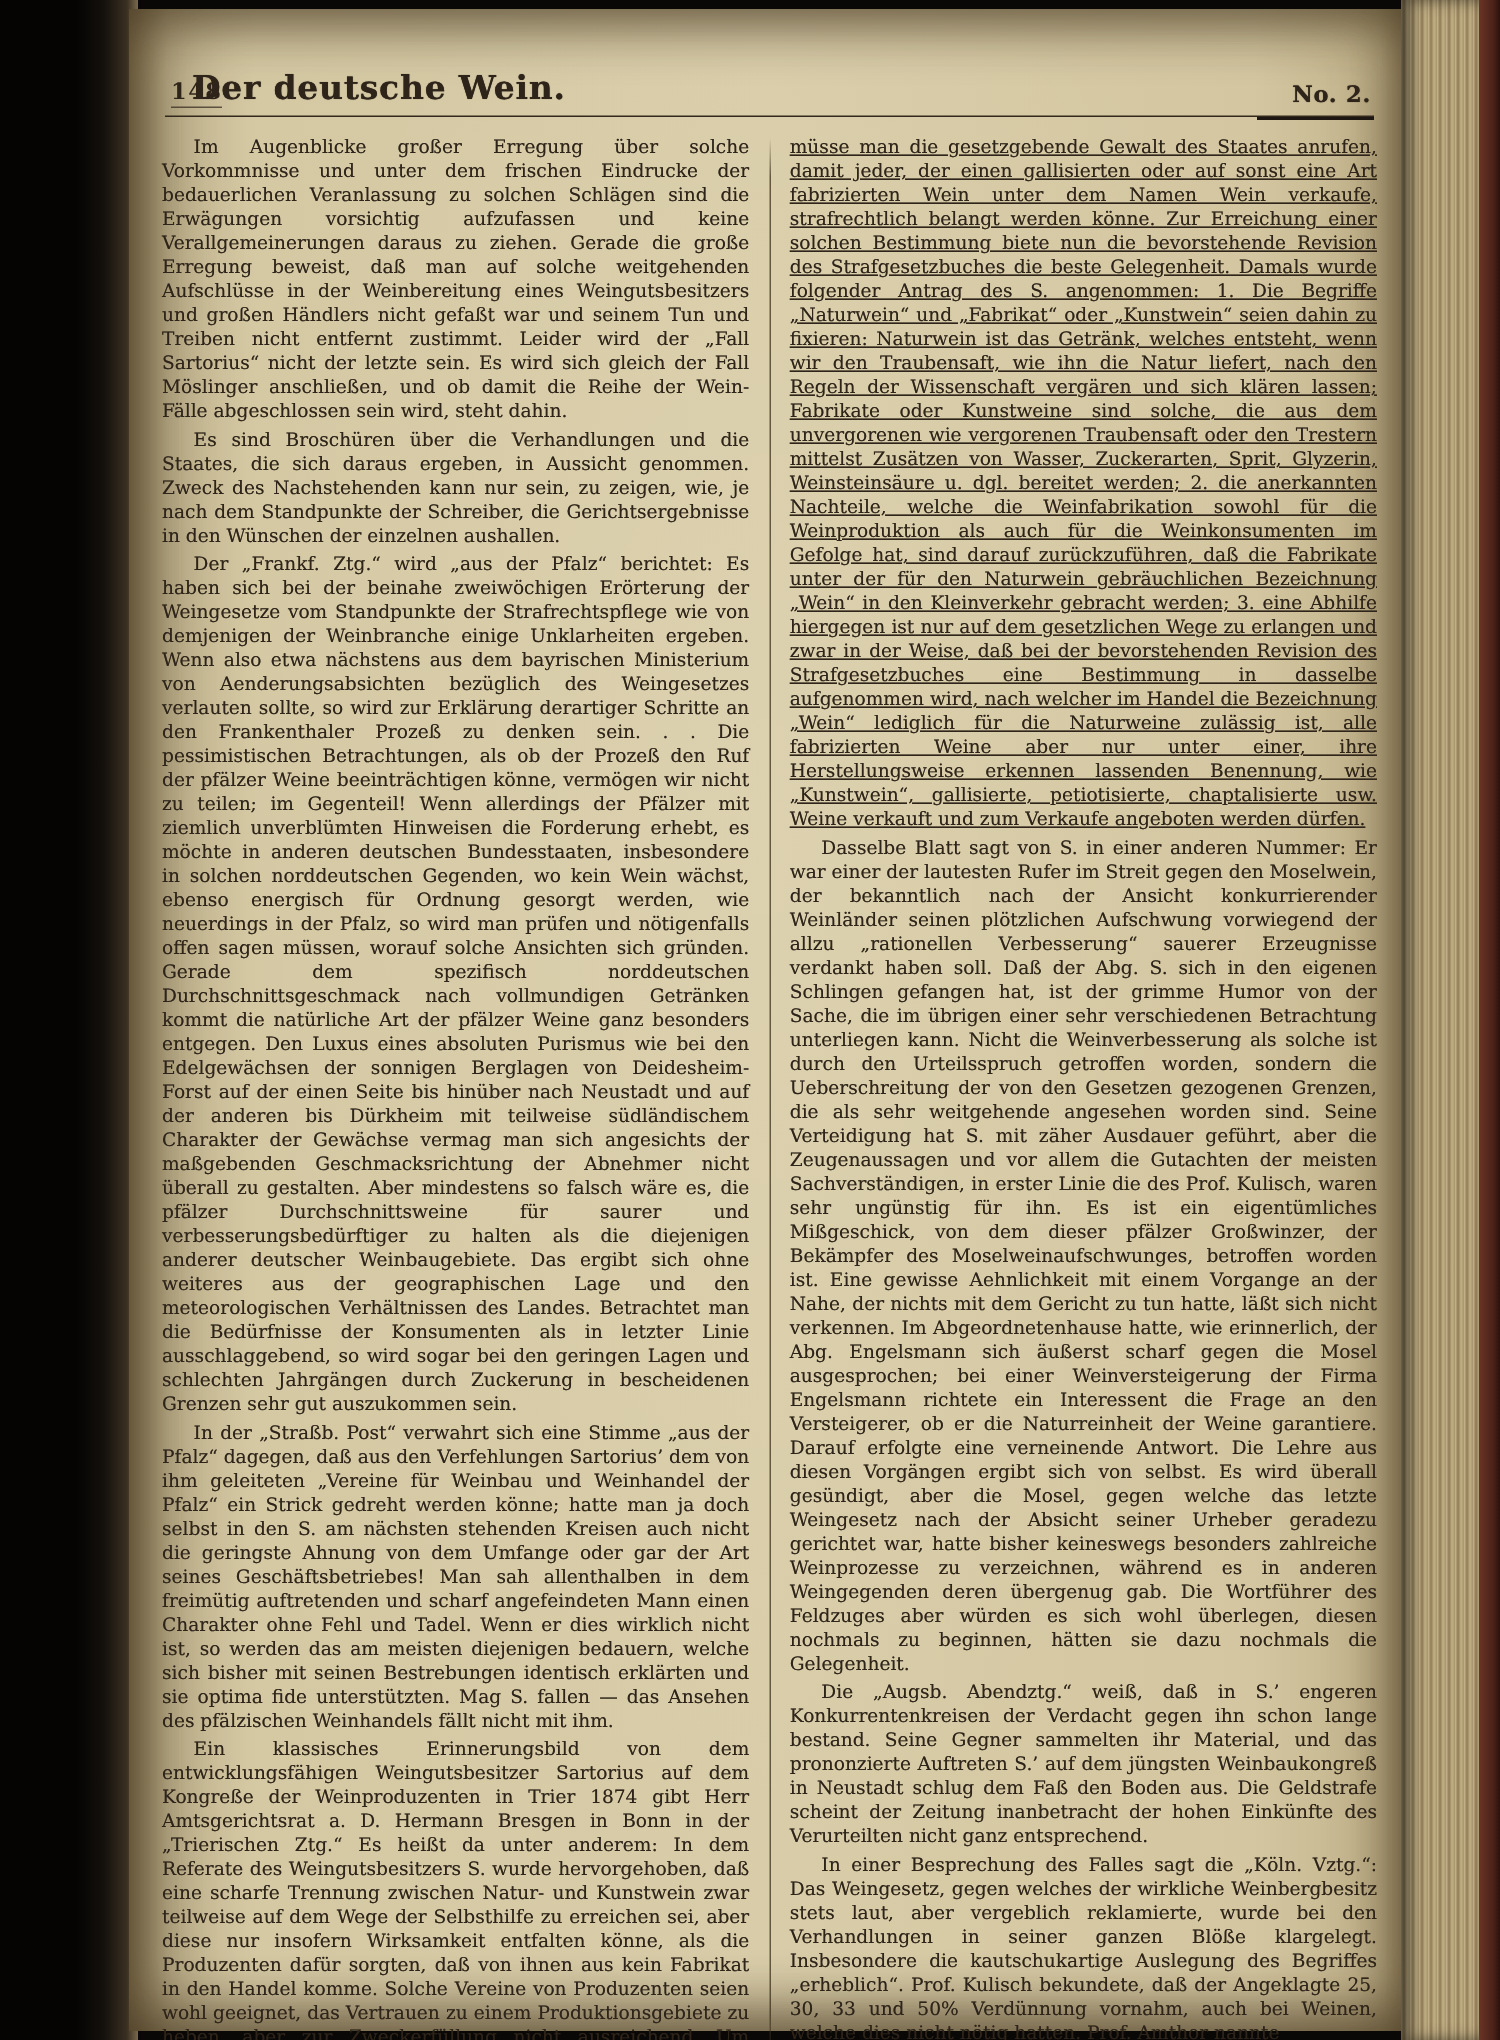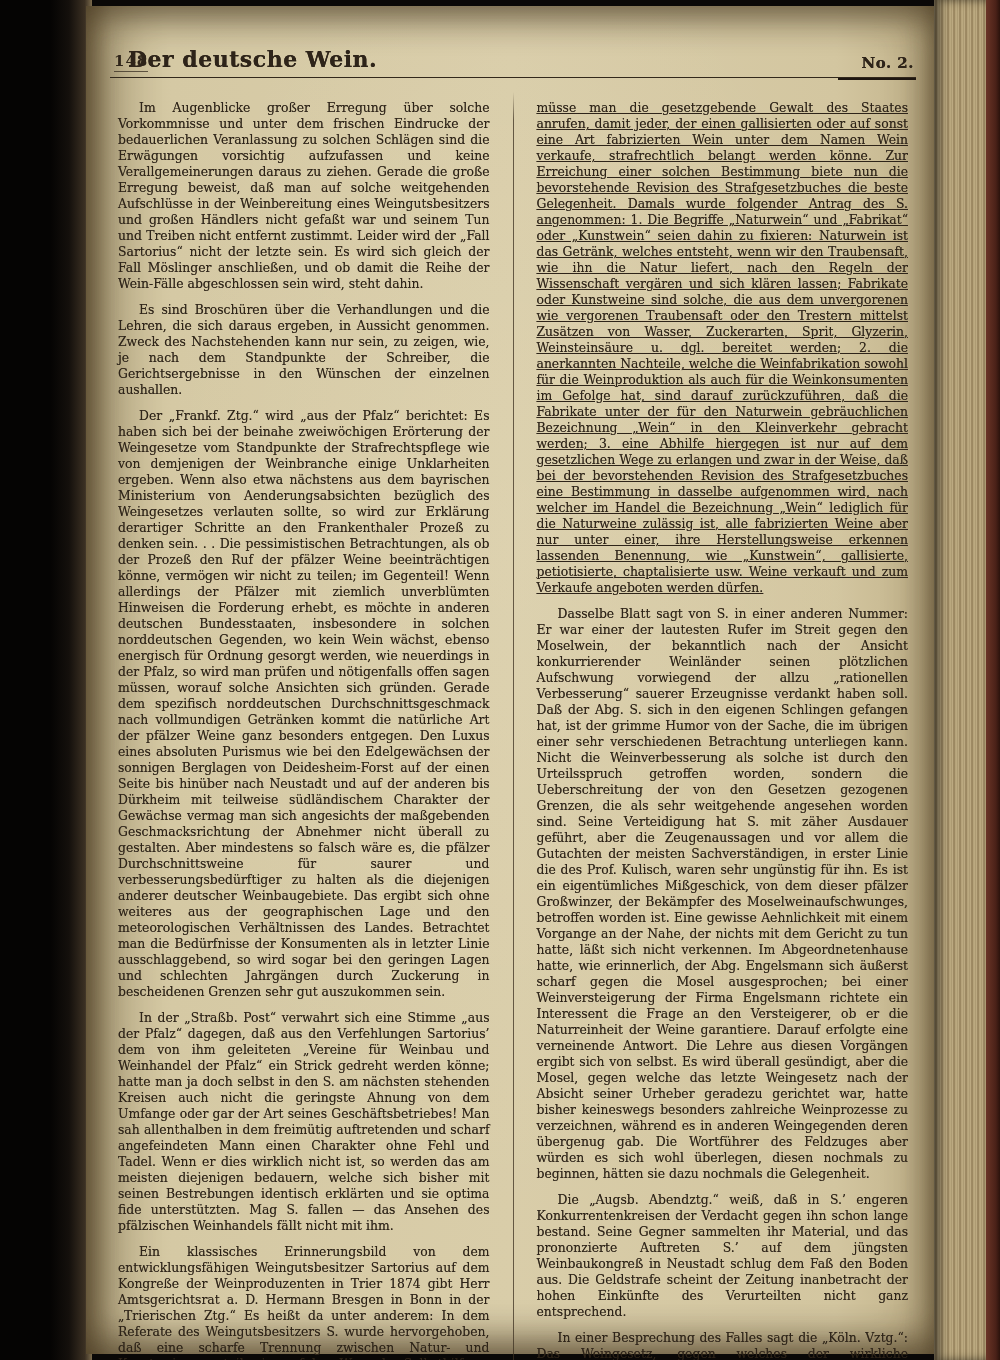--- a/index.html
+++ b/index.html
@@ -124,21 +124,21 @@
     line-height: 16px;
     text-align: justify;
     text-shadow: 0 0 0.4px rgba(46,36,25,0.55);
   }
   .col-divider {
     width: 1px;
     background: linear-gradient(180deg, rgba(60,48,32,0.0), rgba(60,48,32,0.75) 2%, rgba(60,48,32,0.75) 97%, rgba(60,48,32,0.0));
     margin: 2px 13px 0 13px;
   }
   .col p {
-    margin: 10px;
+    margin: 0;
     text-indent: 1.7em;
   }
   .col p.cont {
     text-indent: 0;
     text-decoration: underline;
   }
   .col p + p {
     margin-top: 3px;
   }
 </style>
@@ -156,21 +156,21 @@
       <span class="journal-title">Der deutsche Wein.</span>
       <span class="issue-number">No. 2.</span>
     </div>
 
     <div class="header-rule"></div>
 
     <div class="columns">
 
       <div class="col">
         <p>Im Augenblicke großer Erregung über solche Vorkommnisse und unter dem frischen Eindrucke der bedauerlichen Veranlassung zu solchen Schlägen sind die Erwägungen vorsichtig aufzufassen und keine Verallgemeinerungen daraus zu ziehen. Gerade die große Erregung beweist, daß man auf solche weitgehenden Aufschlüsse in der Weinbereitung eines Weingutsbesitzers und großen Händlers nicht gefaßt war und seinem Tun und Treiben nicht entfernt zustimmt. Leider wird der „Fall Sartorius“ nicht der letzte sein. Es wird sich gleich der Fall Möslinger anschließen, und ob damit die Reihe der Wein-Fälle abgeschlossen sein wird, steht dahin.</p>
-        <p>Es sind Broschüren über die Verhandlungen und die Lehren, die sich daraus ergeben, in Aussicht genommen. Zweck des Nachstehenden kann nur sein, zu zeigen, wie, je nach dem Standpunkte der Schreiber, die Gerichtsergebnisse in den Wünschen der einzelnen aushallen.</p>
+        <p>Es sind Broschüren über die Verhandlungen und die Staates, die sich daraus ergeben, in Aussicht genommen. Zweck des Nachstehenden kann nur sein, zu zeigen, wie, je nach dem Standpunkte der Schreiber, die Gerichtsergebnisse in den Wünschen der einzelnen aushallen.</p>
         <p>Der „Frankf. Ztg.“ wird „aus der Pfalz“ berichtet: Es haben sich bei der beinahe zweiwöchigen Erörterung der Weingesetze vom Standpunkte der Strafrechtspflege wie von demjenigen der Weinbranche einige Unklarheiten ergeben. Wenn also etwa nächstens aus dem bayrischen Ministerium von Aenderungsabsichten bezüglich des Weingesetzes verlauten sollte, so wird zur Erklärung derartiger Schritte an den Frankenthaler Prozeß zu denken sein. . . Die pessimistischen Betrachtungen, als ob der Prozeß den Ruf der pfälzer Weine beeinträchtigen könne, vermögen wir nicht zu teilen; im Gegenteil! Wenn allerdings der Pfälzer mit ziemlich unverblümten Hinweisen die Forderung erhebt, es möchte in anderen deutschen Bundesstaaten, insbesondere in solchen norddeutschen Gegenden, wo kein Wein wächst, ebenso energisch für Ordnung gesorgt werden, wie neuerdings in der Pfalz, so wird man prüfen und nötigenfalls offen sagen müssen, worauf solche Ansichten sich gründen. Gerade dem spezifisch norddeutschen Durchschnittsgeschmack nach vollmundigen Getränken kommt die natürliche Art der pfälzer Weine ganz besonders entgegen. Den Luxus eines absoluten Purismus wie bei den Edelgewächsen der sonnigen Berglagen von Deidesheim-Forst auf der einen Seite bis hinüber nach Neustadt und auf der anderen bis Dürkheim mit teilweise südländischem Charakter der Gewächse vermag man sich angesichts der maßgebenden Geschmacksrichtung der Abnehmer nicht überall zu gestalten. Aber mindestens so falsch wäre es, die pfälzer Durchschnittsweine für saurer und verbesserungsbedürftiger zu halten als die diejenigen anderer deutscher Weinbaugebiete. Das ergibt sich ohne weiteres aus der geographischen Lage und den meteorologischen Verhältnissen des Landes. Betrachtet man die Bedürfnisse der Konsumenten als in letzter Linie ausschlaggebend, so wird sogar bei den geringen Lagen und schlechten Jahrgängen durch Zuckerung in bescheidenen Grenzen sehr gut auszukommen sein.</p>
         <p>In der „Straßb. Post“ verwahrt sich eine Stimme „aus der Pfalz“ dagegen, daß aus den Verfehlungen Sartorius’ dem von ihm geleiteten „Vereine für Weinbau und Weinhandel der Pfalz“ ein Strick gedreht werden könne; hatte man ja doch selbst in den S. am nächsten stehenden Kreisen auch nicht die geringste Ahnung von dem Umfange oder gar der Art seines Geschäftsbetriebes! Man sah allenthalben in dem freimütig auftretenden und scharf angefeindeten Mann einen Charakter ohne Fehl und Tadel. Wenn er dies wirklich nicht ist, so werden das am meisten diejenigen bedauern, welche sich bisher mit seinen Bestrebungen identisch erklärten und sie optima fide unterstützten. Mag S. fallen — das Ansehen des pfälzischen Weinhandels fällt nicht mit ihm.</p>
         <p>Ein klassisches Erinnerungsbild von dem entwicklungsfähigen Weingutsbesitzer Sartorius auf dem Kongreße der Weinproduzenten in Trier 1874 gibt Herr Amtsgerichtsrat a. D. Hermann Bresgen in Bonn in der „Trierischen Ztg.“ Es heißt da unter anderem: In dem Referate des Weingutsbesitzers S. wurde hervorgehoben, daß eine scharfe Trennung zwischen Natur- und Kunstwein zwar teilweise auf dem Wege der Selbsthilfe zu erreichen sei, aber diese nur insofern Wirksamkeit entfalten könne, als die Produzenten dafür sorgten, daß von ihnen aus kein Fabrikat in den Handel komme. Solche Vereine von Produzenten seien wohl geeignet, das Vertrauen zu einem Produktionsgebiete zu heben, aber zur Zweckerfüllung nicht ausreichend. Um radikal zu helfen,</p>
       </div>
 
       <div class="col-divider"></div>
 
       <div class="col">
         <p class="cont">müsse man die gesetzgebende Gewalt des Staates anrufen, damit jeder, der einen gallisierten oder auf sonst eine Art fabrizierten Wein unter dem Namen Wein verkaufe, strafrechtlich belangt werden könne. Zur Erreichung einer solchen Bestimmung biete nun die bevorstehende Revision des Strafgesetzbuches die beste Gelegenheit. Damals wurde folgender Antrag des S. angenommen: 1. Die Begriffe „Naturwein“ und „Fabrikat“ oder „Kunstwein“ seien dahin zu fixieren: Naturwein ist das Getränk, welches entsteht, wenn wir den Traubensaft, wie ihn die Natur liefert, nach den Regeln der Wissenschaft vergären und sich klären lassen; Fabrikate oder Kunstweine sind solche, die aus dem unvergorenen wie vergorenen Traubensaft oder den Trestern mittelst Zusätzen von Wasser, Zuckerarten, Sprit, Glyzerin, Weinsteinsäure u. dgl. bereitet werden; 2. die anerkannten Nachteile, welche die Weinfabrikation sowohl für die Weinproduktion als auch für die Weinkonsumenten im Gefolge hat, sind darauf zurückzuführen, daß die Fabrikate unter der für den Naturwein gebräuchlichen Bezeichnung „Wein“ in den Kleinverkehr gebracht werden; 3. eine Abhilfe hiergegen ist nur auf dem gesetzlichen Wege zu erlangen und zwar in der Weise, daß bei der bevorstehenden Revision des Strafgesetzbuches eine Bestimmung in dasselbe aufgenommen wird, nach welcher im Handel die Bezeichnung „Wein“ lediglich für die Naturweine zulässig ist, alle fabrizierten Weine aber nur unter einer, ihre Herstellungsweise erkennen lassenden Benennung, wie „Kunstwein“, gallisierte, petiotisierte, chaptalisierte usw. Weine verkauft und zum Verkaufe angeboten werden dürfen.</p>
         <p>Dasselbe Blatt sagt von S. in einer anderen Nummer: Er war einer der lautesten Rufer im Streit gegen den Moselwein, der bekanntlich nach der Ansicht konkurrierender Weinländer seinen plötzlichen Aufschwung vorwiegend der allzu „rationellen Verbesserung“ sauerer Erzeugnisse verdankt haben soll. Daß der Abg. S. sich in den eigenen Schlingen gefangen hat, ist der grimme Humor von der Sache, die im übrigen einer sehr verschiedenen Betrachtung unterliegen kann. Nicht die Weinverbesserung als solche ist durch den Urteilsspruch getroffen worden, sondern die Ueberschreitung der von den Gesetzen gezogenen Grenzen, die als sehr weitgehende angesehen worden sind. Seine Verteidigung hat S. mit zäher Ausdauer geführt, aber die Zeugenaussagen und vor allem die Gutachten der meisten Sachverständigen, in erster Linie die des Prof. Kulisch, waren sehr ungünstig für ihn. Es ist ein eigentümliches Mißgeschick, von dem dieser pfälzer Großwinzer, der Bekämpfer des Moselweinaufschwunges, betroffen worden ist. Eine gewisse Aehnlichkeit mit einem Vorgange an der Nahe, der nichts mit dem Gericht zu tun hatte, läßt sich nicht verkennen. Im Abgeordnetenhause hatte, wie erinnerlich, der Abg. Engelsmann sich äußerst scharf gegen die Mosel ausgesprochen; bei einer Weinversteigerung der Firma Engelsmann richtete ein Interessent die Frage an den Versteigerer, ob er die Naturreinheit der Weine garantiere. Darauf erfolgte eine verneinende Antwort. Die Lehre aus diesen Vorgängen ergibt sich von selbst. Es wird überall gesündigt, aber die Mosel, gegen welche das letzte Weingesetz nach der Absicht seiner Urheber geradezu gerichtet war, hatte bisher keineswegs besonders zahlreiche Weinprozesse zu verzeichnen, während es in anderen Weingegenden deren übergenug gab. Die Wortführer des Feldzuges aber würden es sich wohl überlegen, diesen nochmals zu beginnen, hätten sie dazu nochmals die Gelegenheit.</p>

